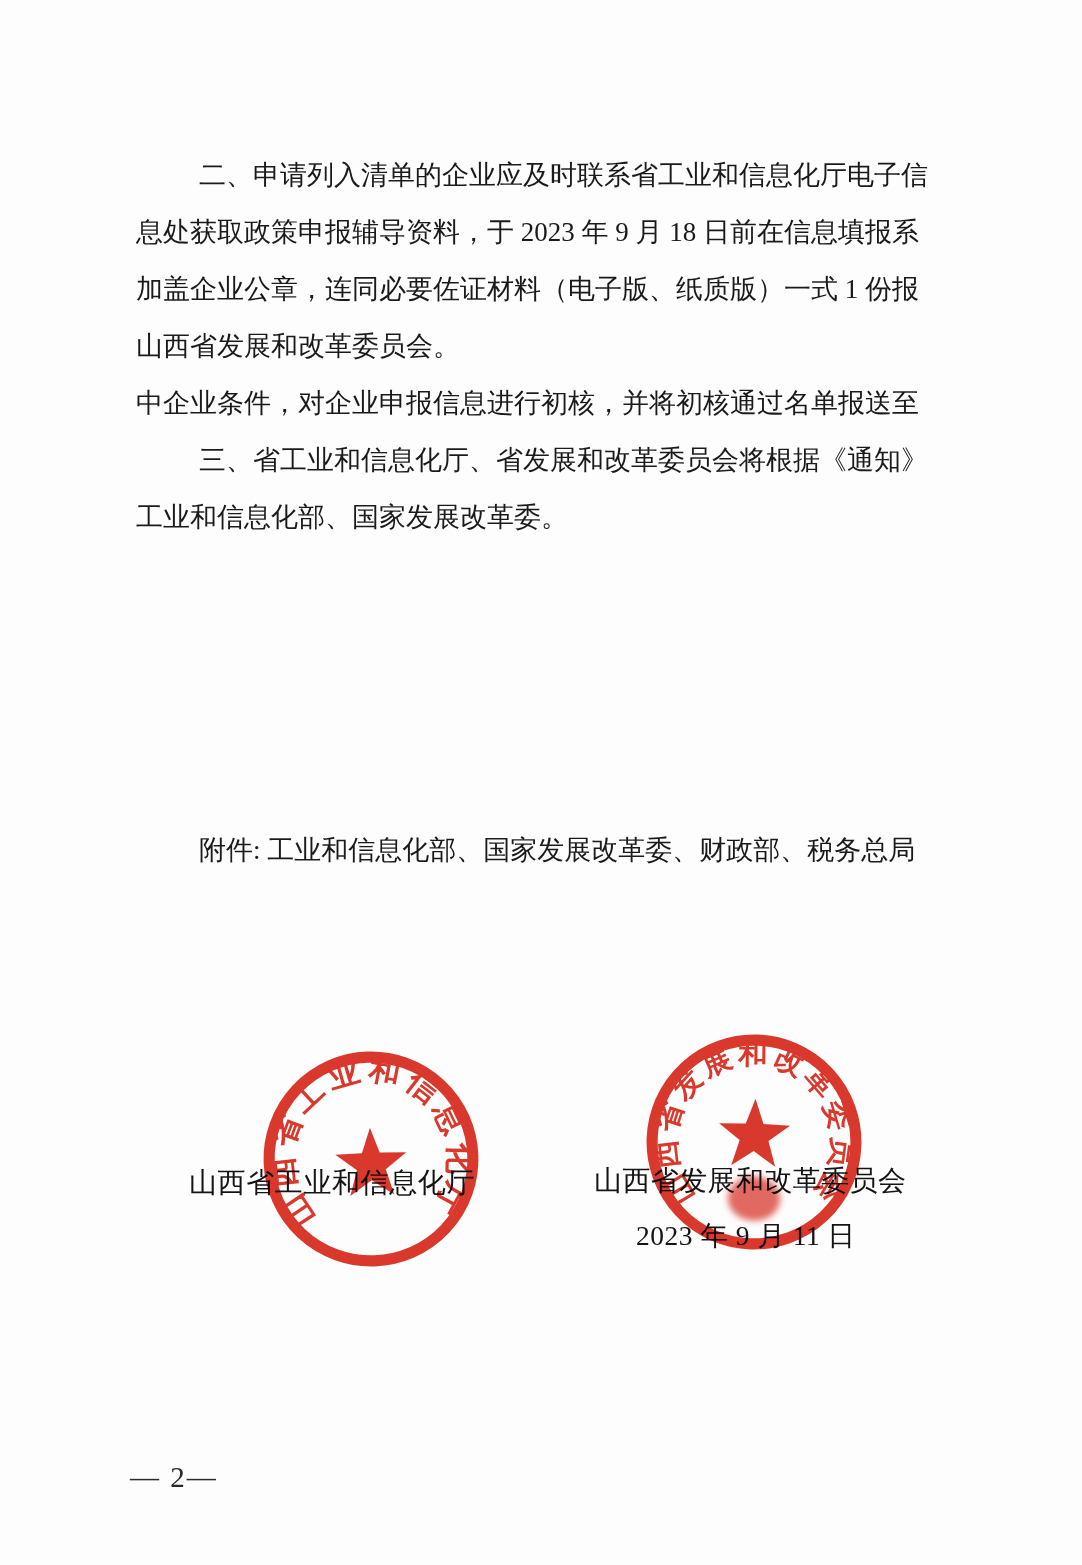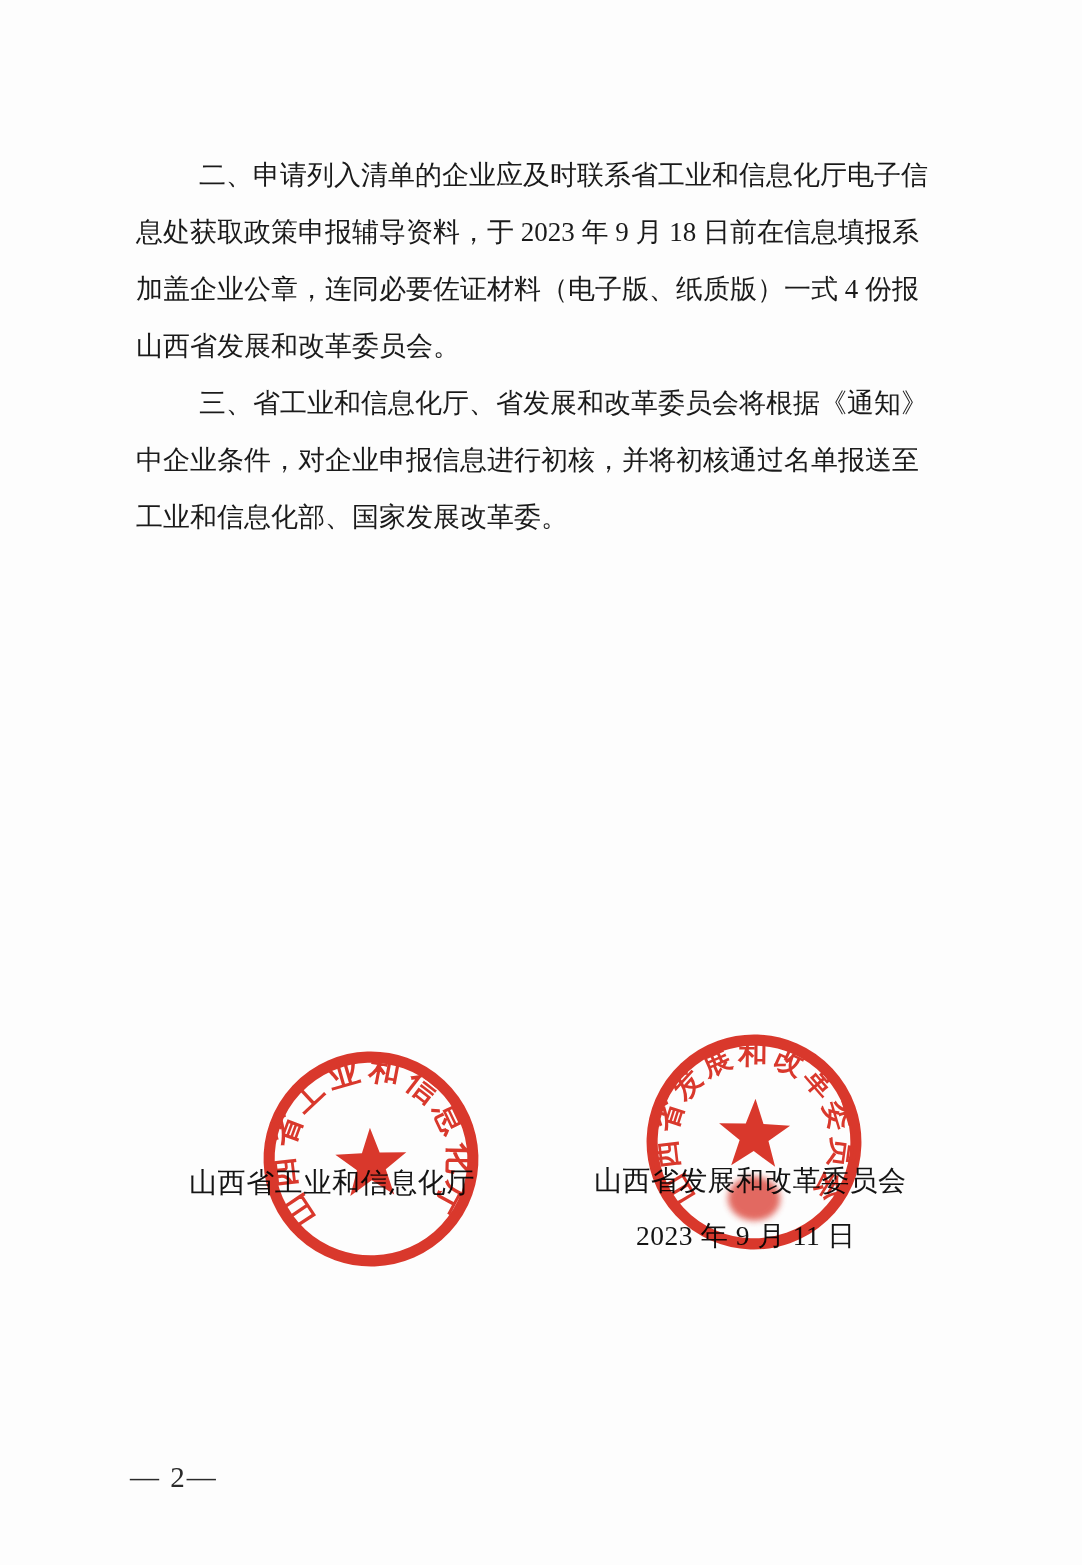--- a/index.html
+++ b/index.html
@@ -65,29 +65,30 @@
   }
 </style>
 </head>
 <body>
 
 <div class="page">
 
   <div class="textblock" id="para-block">
     <div class="line indent">二、申请列入清单的企业应及时联系省工业和信息化厅电子信</div>
     <div class="line">息处获取政策申报辅导资料，于 2023 年 9 月 18 日前在信息填报系</div>
-    <div class="line">加盖企业公章，连同必要佐证材料（电子版、纸质版）一式 4 份报</div>
+    <div class="line">加盖企业公章，连同必要佐证材料（电子版、纸质版）一式 1 份报</div>
     <div class="line">山西省发展和改革委员会。</div>
+    <div class="line">中企业条件，对企业申报信息进行初核，并将初核通过名单报送至</div>
     <div class="line indent">三、省工业和信息化厅、省发展和改革委员会将根据《通知》</div>
-    <div class="line">中企业条件，对企业申报信息进行初核，并将初核通过名单报送至</div>
     <div class="line">工业和信息化部、国家发展改革委。</div>
   </div>
 
 
   <div class="textblock" id="attachment-block">
+    <div class="line indent">附件:  工业和信息化部、国家发展改革委、财政部、税务总局</div>
   </div>
 
   <div class="sig-text" id="org-left">山西省工业和信息化厅</div>
   <div class="sig-text" id="org-right">山西省发展和改革委员会</div>
   <div class="sig-text" id="sign-date">2023 年 9 月 11 日</div>
 
   <svg class="seal" id="seal-left" viewBox="0 0 224 224">
     <circle cx="112" cy="112" r="101" fill="none" stroke="#d9291c" stroke-width="11"></circle>
     <path id="arcL" d="M 56.8,167.2 A 78,78 0 1 1 167.2,167.2" fill="none"></path>
     <text font-size="31" letter-spacing="5.5" fill="#d9291c">

